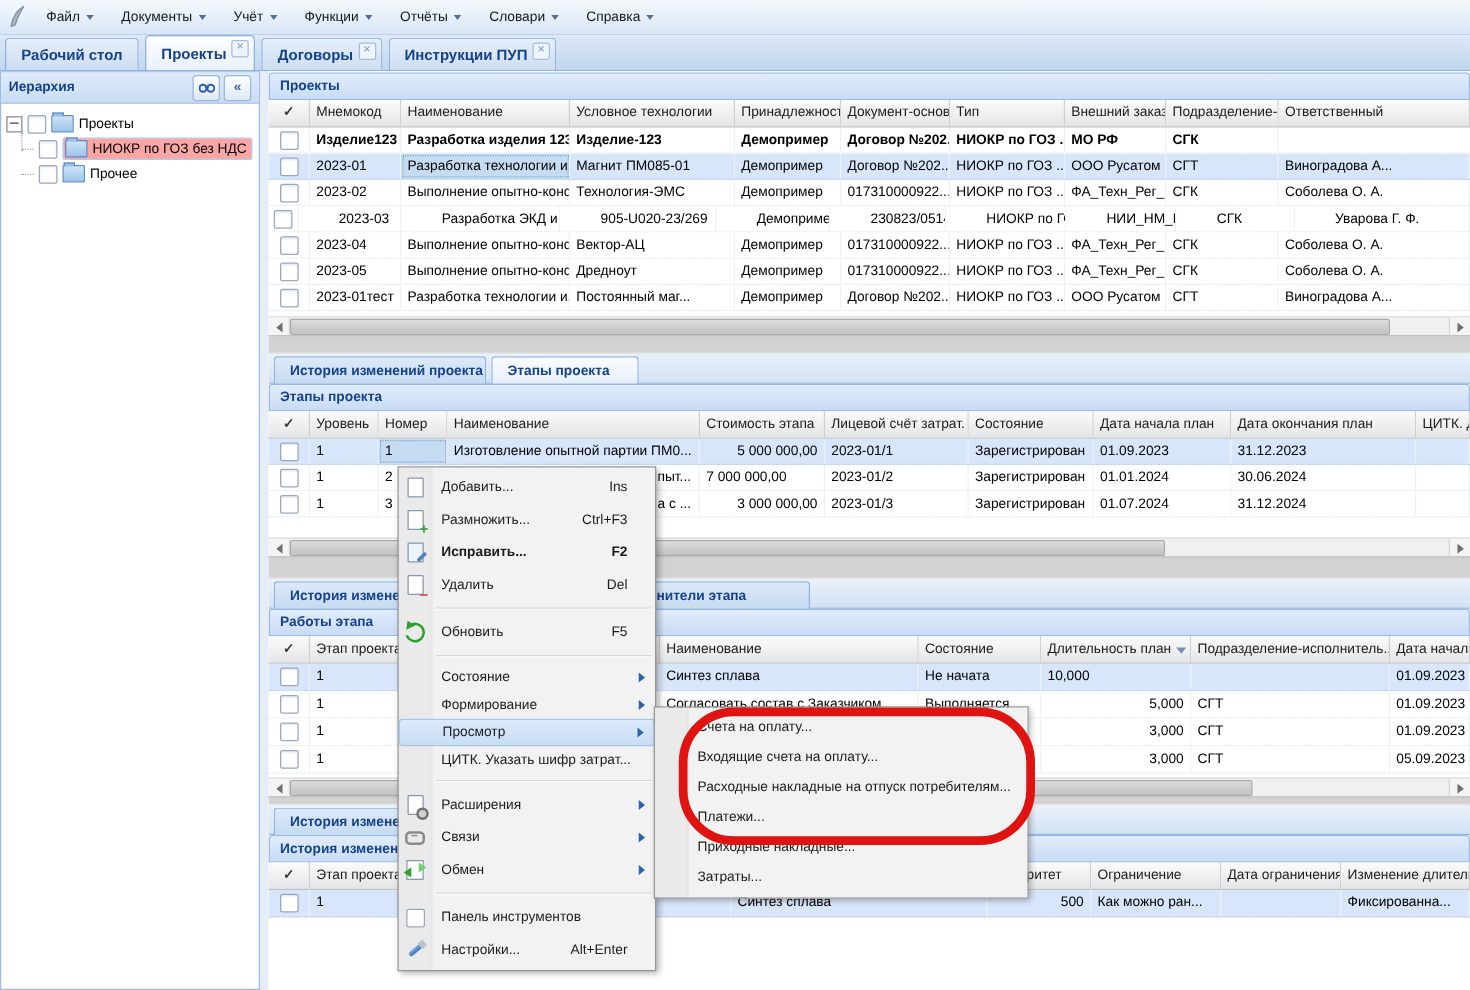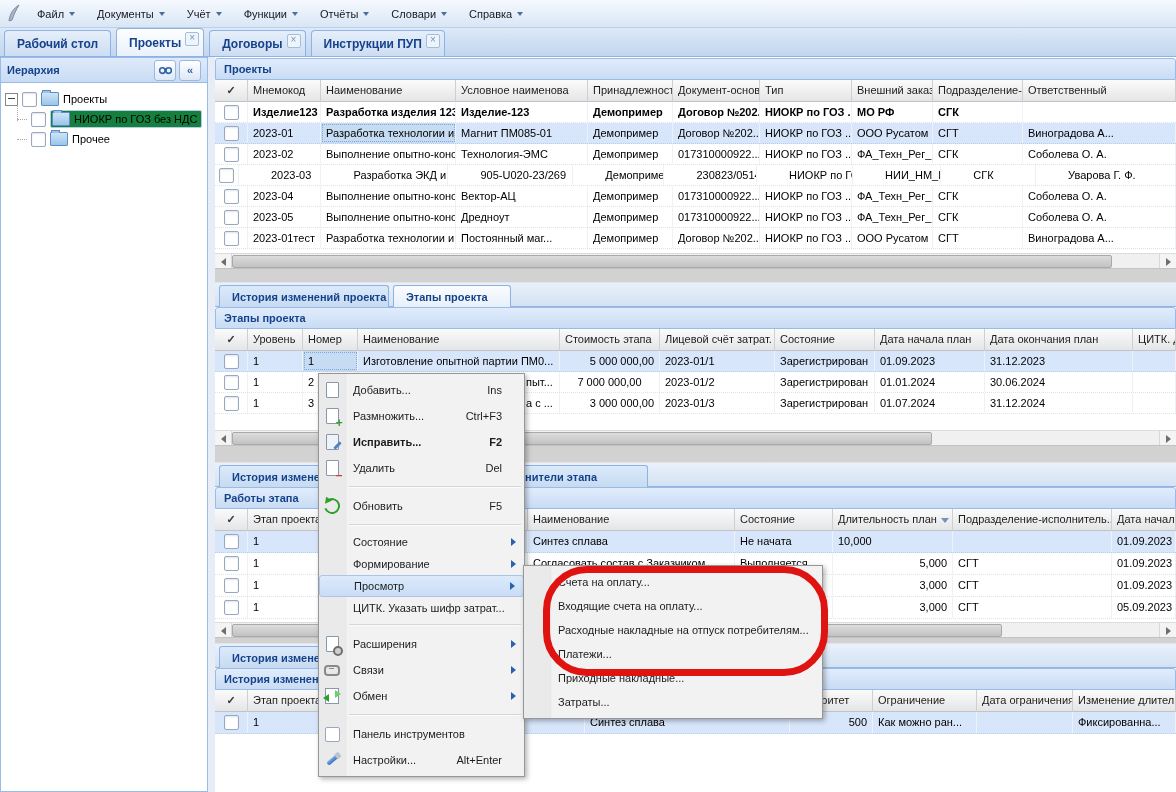--- a/index.html
+++ b/index.html
@@ -35,21 +35,21 @@
   .tree-children{margin-left:26px;position:relative;}
   .tree-children::before{content:'';position:absolute;left:-14px;top:-4px;bottom:28px;border-left:1px dotted #a9a9a9;}
   .tree-child{position:relative;}
   .tree-child::before{content:'';position:absolute;left:-14px;top:10px;width:10px;border-top:1px dotted #a9a9a9;}
   .expander{width:11px;height:11px;border:1px solid #888;background:#fff;position:relative;flex:0 0 11px;}
   .expander::before{content:'';position:absolute;left:2px;right:2px;top:4px;height:1px;background:#444;}
   .cb{width:13px;height:13px;border:1px solid #9aa7bd;background:#fff;border-radius:2px;box-shadow:inset 0 1px 2px #dde4ee;flex:0 0 13px;}
   .folder{width:16px;height:12px;background:linear-gradient(#cfe4f7,#9cc4e8);border:1px solid #5a8fc8;border-radius:1px;position:relative;flex:0 0 16px;}
   .folder::before{content:'';position:absolute;left:0;top:-3px;width:7px;height:2px;background:#9cc4e8;border:1px solid #5a8fc8;border-bottom:none;}
   .tree-label{white-space:nowrap;}
-  .tree-sel{background:#15803d;border:1px solid #b2ccec;border-radius:2px;display:flex;align-items:center;gap:4px;padding:1px 4px 1px 1px;}
+  .tree-sel{background:#fca5a5;border:1px solid #b2ccec;border-radius:2px;display:flex;align-items:center;gap:4px;padding:1px 4px 1px 1px;}
   
   .splitter{position:absolute;left:208px;top:57px;width:7px;height:735px;background:#e6edf7;}
   
   .main{position:absolute;left:215px;top:57px;width:961px;height:735px;background:#fff;}
   .main > div{position:absolute;left:0;width:961px;box-sizing:border-box;}
   .sec-hd{height:22px;background:linear-gradient(#e1ecfc,#c8dcf4);border:1px solid #99bbe8;border-radius:3px 3px 0 0;
           display:flex;align-items:center;padding:0 8px;color:#15428b;font-weight:bold;}
   .tabs-row{background:linear-gradient(#e9f1fb,#d3e2f3);border-bottom:1px solid #95b5dc;}
   .sec-tab{position:absolute;top:2px;height:22px;display:flex;align-items:center;padding-left:12px;
            background:linear-gradient(#dceafa,#c6daf1);border:1px solid #8db2e3;border-bottom:none;
@@ -221,21 +221,21 @@
 
   <div class="main">
     <div class="sec-hd" style="top:1px;height:22px;">
       <span>Проекты</span>
     </div>
     <div id="projects-table" style="top:23px;">
         <div class="thead">
           <div class="th chk" style="width: 33px;">✓</div>
           <div class="th" style="width: 73px;">Мнемокод</div>
           <div class="th" style="width: 135px;">Наименование</div>
-          <div class="th" style="width: 132px;">Условное наименова</div>
+          <div class="th" style="width: 132px;">Условное технологии</div>
           <div class="th" style="width: 85px;">Принадлежность</div>
           <div class="th" style="width: 87px;">Документ-основан</div>
           <div class="th" style="width: 92px;">Тип</div>
           <div class="th" style="width: 81px;">Внешний заказчик</div>
           <div class="th" style="width: 90px;">Подразделение-от</div>
           <div class="th" style="width: 153px;">Ответственный</div>
         </div>
         <div class="trow" style="height: 21px; font-weight: bold;">
           <div class="td chkcell" style="width: 33px; line-height: 20px;">
             <span class="cb"></span>
@@ -384,21 +384,21 @@
           <div class="td" style="width: 148px; line-height: 20px;">31.12.2023</div>
           <div class="td" style="width: 43px; line-height: 20px;"></div>
         </div>
         <div class="trow" style="height: 21px;">
           <div class="td chkcell" style="width: 33px; line-height: 20px;">
             <span class="cb"></span>
           </div>
           <div class="td" style="width: 55px; line-height: 20px;">1</div>
           <div class="td" style="width: 55px; line-height: 20px;">2</div>
           <div class="td" style="width: 202px; line-height: 20px; padding-left: 168px;">пыт...</div>
-          <div class="td" style="width: 100px; line-height: 20px; text-align: center;">7 000 000,00</div>
+          <div class="td" style="width: 100px; line-height: 20px; text-align: left;">7 000 000,00</div>
           <div class="td" style="width: 115px; line-height: 20px;">2023-01/2</div>
           <div class="td" style="width: 100px; line-height: 20px;">Зарегистрирован</div>
           <div class="td" style="width: 110px; line-height: 20px;">01.01.2024</div>
           <div class="td" style="width: 148px; line-height: 20px;">30.06.2024</div>
           <div class="td" style="width: 43px; line-height: 20px;"></div>
         </div>
         <div class="trow" style="height: 21px;">
           <div class="td chkcell" style="width: 33px; line-height: 20px;">
             <span class="cb"></span>
           </div>

